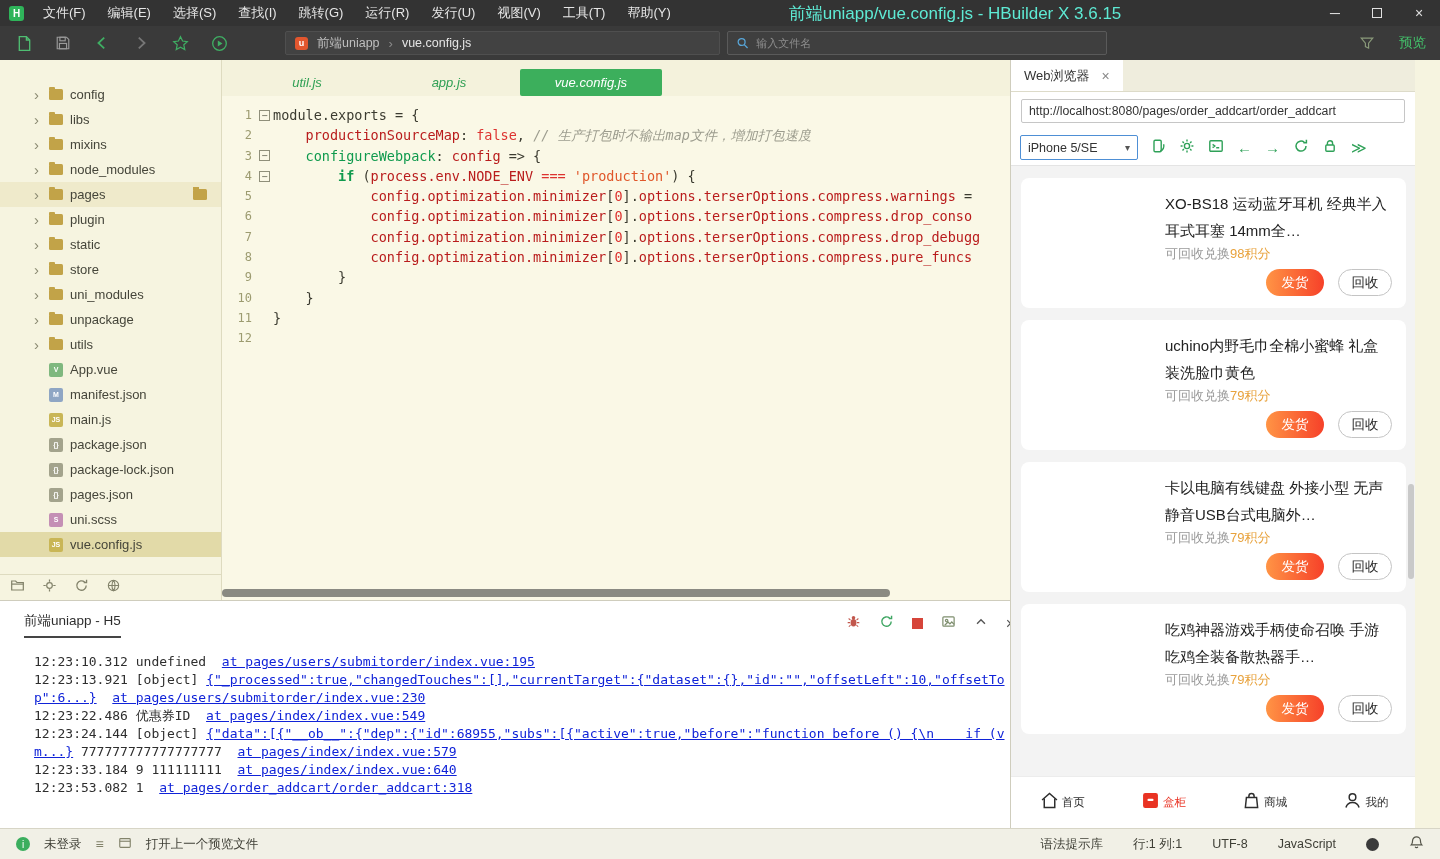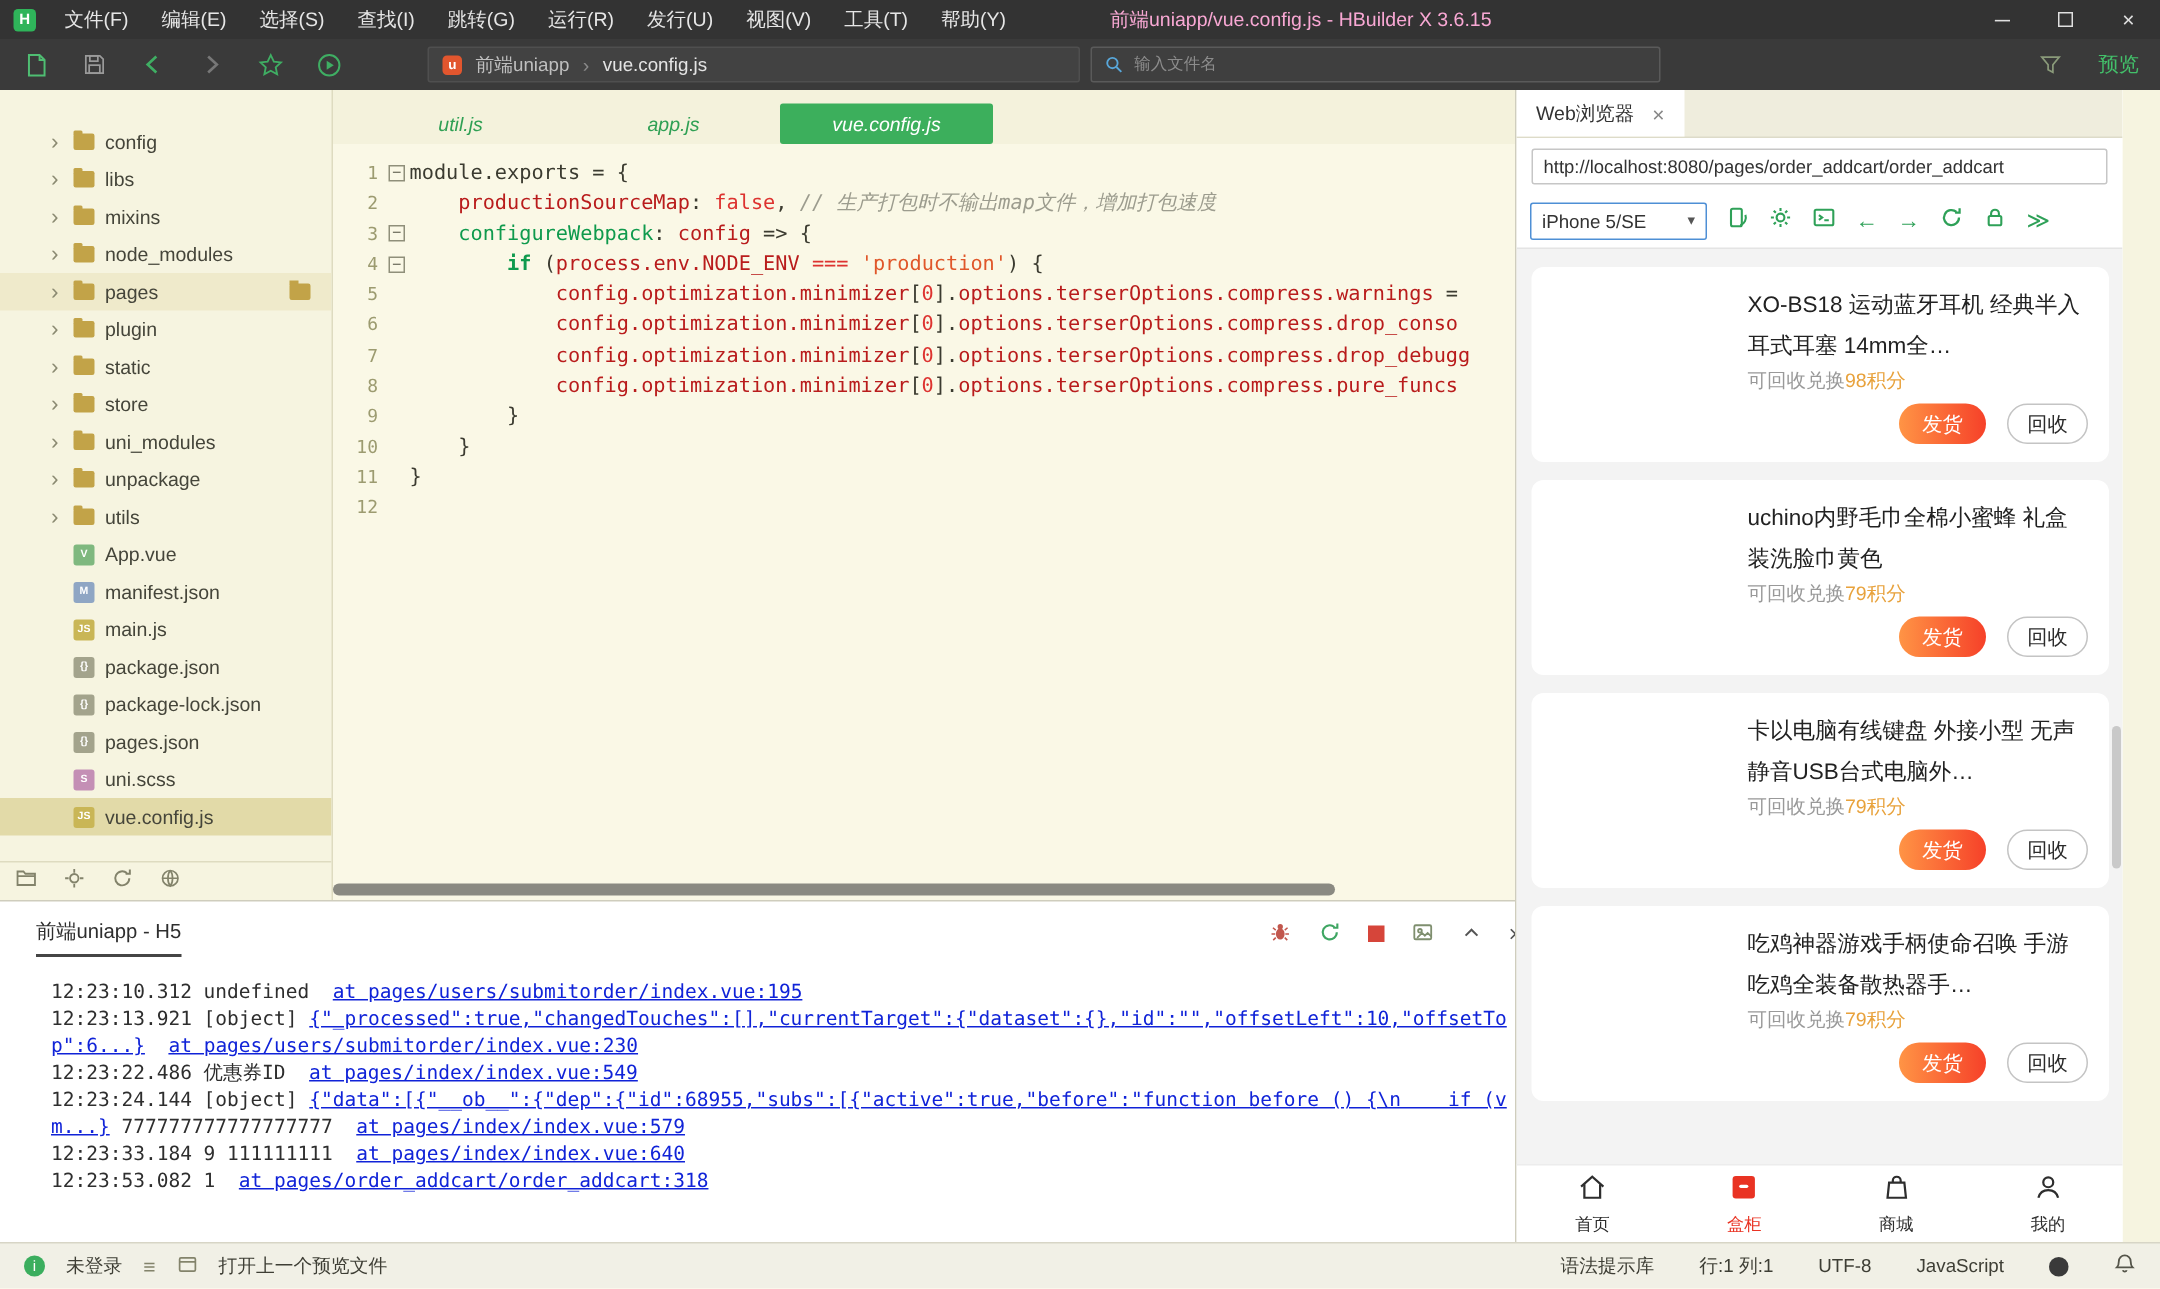--- a/index.html
+++ b/index.html
@@ -4,21 +4,21 @@
 <style>
   *{margin:0;padding:0;box-sizing:border-box;}
   html,body{width:1440px;height:859px;font-family:"Liberation Sans","DejaVu Sans",sans-serif;}
   .app{position:relative;width:1440px;height:859px;overflow:hidden;background:#F6F4E0;}
 
   
   .titlebar{position:absolute;left:0;top:0;width:1440px;height:26px;background:#333333;display:flex;align-items:center;color:#E6E6E6;font-size:13px;z-index:10;}
   .logo{width:15px;height:15px;background:#2FB45A;border-radius:3px;color:#fff;font-size:10px;font-weight:bold;display:flex;align-items:center;justify-content:center;margin:0 8px 0 9px;flex:none;}
   .menus{display:flex;}
   .menu-item{padding:0 11px;line-height:26px;cursor:default;white-space:nowrap;}
-  .win-title{position:absolute;left:740px;width:430px;text-align:left;color:#f9a8d4;font-size:13px;white-space:nowrap;}
+  .win-title{position:absolute;left:740px;width:430px;text-align:center;color:#5eead4;font-size:17px;white-space:nowrap;}
   .win-controls{position:absolute;right:0;top:0;height:26px;display:flex;}
   .win-btn{width:42px;height:26px;display:flex;align-items:center;justify-content:center;color:#E0E0E0;font-size:14px;}
   .maxbox{width:10px;height:10px;border:1.4px solid #E0E0E0;display:inline-block;}
 
   
   .toolbar{position:absolute;left:0;top:26px;width:1440px;height:34px;background:#3A3A3A;z-index:10;}
   .tb-icons{position:absolute;left:12px;top:0;height:34px;display:flex;align-items:center;gap:15px;}
   .tb-btn{width:24px;height:26px;display:flex;align-items:center;justify-content:center;}
   .breadcrumb{position:absolute;left:285px;top:5px;width:435px;height:24px;background:#424242;border:1px solid #4F4F4F;border-radius:2px;display:flex;align-items:center;padding:0 9px;gap:9px;font-size:12.5px;color:#BFBFBF;}
   .bc-proj-icon{width:13px;height:13px;border-radius:3px;background:#E2562E;color:#fff;font-size:9px;font-weight:bold;display:flex;align-items:center;justify-content:center;flex:none;}
@@ -100,21 +100,21 @@
   .p-img{width:102px;height:102px;flex:none;background:#fff;}
   .p-info{flex:1;display:flex;flex-direction:column;padding-left:8px;min-width:0;}
   .p-title{font-size:15px;line-height:27px;color:#222;max-height:54px;overflow:hidden;}
   .p-points{font-size:13px;color:#999;margin-top:1px;}
   .p-val{color:#E8A23C;}
   .p-btns{margin-top:auto;display:flex;justify-content:flex-end;gap:14px;}
   .btn-ship{width:58px;height:27px;border-radius:14px;background:linear-gradient(90deg,#FF9445,#F64129);color:#fff;font-size:13.5px;display:flex;align-items:center;justify-content:center;cursor:pointer;}
   .btn-recycle{width:54px;height:27px;border-radius:14px;border:1px solid #C4C4C4;color:#2b2b2b;font-size:13.5px;display:flex;align-items:center;justify-content:center;background:#fff;cursor:pointer;}
   .content-scroll{position:absolute;right:2px;top:318px;width:6px;height:95px;background:#C9C9C9;border-radius:3px;}
   .b-nav{position:absolute;left:0;bottom:0;width:405px;height:52px;background:#fff;border-top:1px solid #ECECEC;display:flex;}
-  .nav-item{flex:1;display:flex;flex-direction:column;align-items:center;justify-content:center;gap:2px;color:#2E2E2E;cursor:pointer;}
+  .nav-item{flex:1;display:flex;flex-direction:row;align-items:center;justify-content:center;gap:2px;color:#2E2E2E;cursor:pointer;}
   .nav-item.active{color:#E93323;}
   .nav-label{font-size:11.5px;}
 
   
   .statusbar{position:absolute;left:0;top:828px;width:1440px;height:31px;background:#F1F0E6;border-top:1px solid #D7D5C6;display:flex;align-items:center;font-size:12.5px;color:#3E3E35;padding:0 16px;}
   .sb-left{display:flex;align-items:center;gap:14px;}
   .info-circle{width:14px;height:14px;border-radius:50%;background:#3BAE5E;color:#fff;font-size:10px;display:flex;align-items:center;justify-content:center;}
   .sb-right{margin-left:auto;display:flex;align-items:center;gap:30px;}
   .dark-badge{width:13px;height:13px;border-radius:50%;background:#3A3A3A;display:inline-block;}
 </style>

